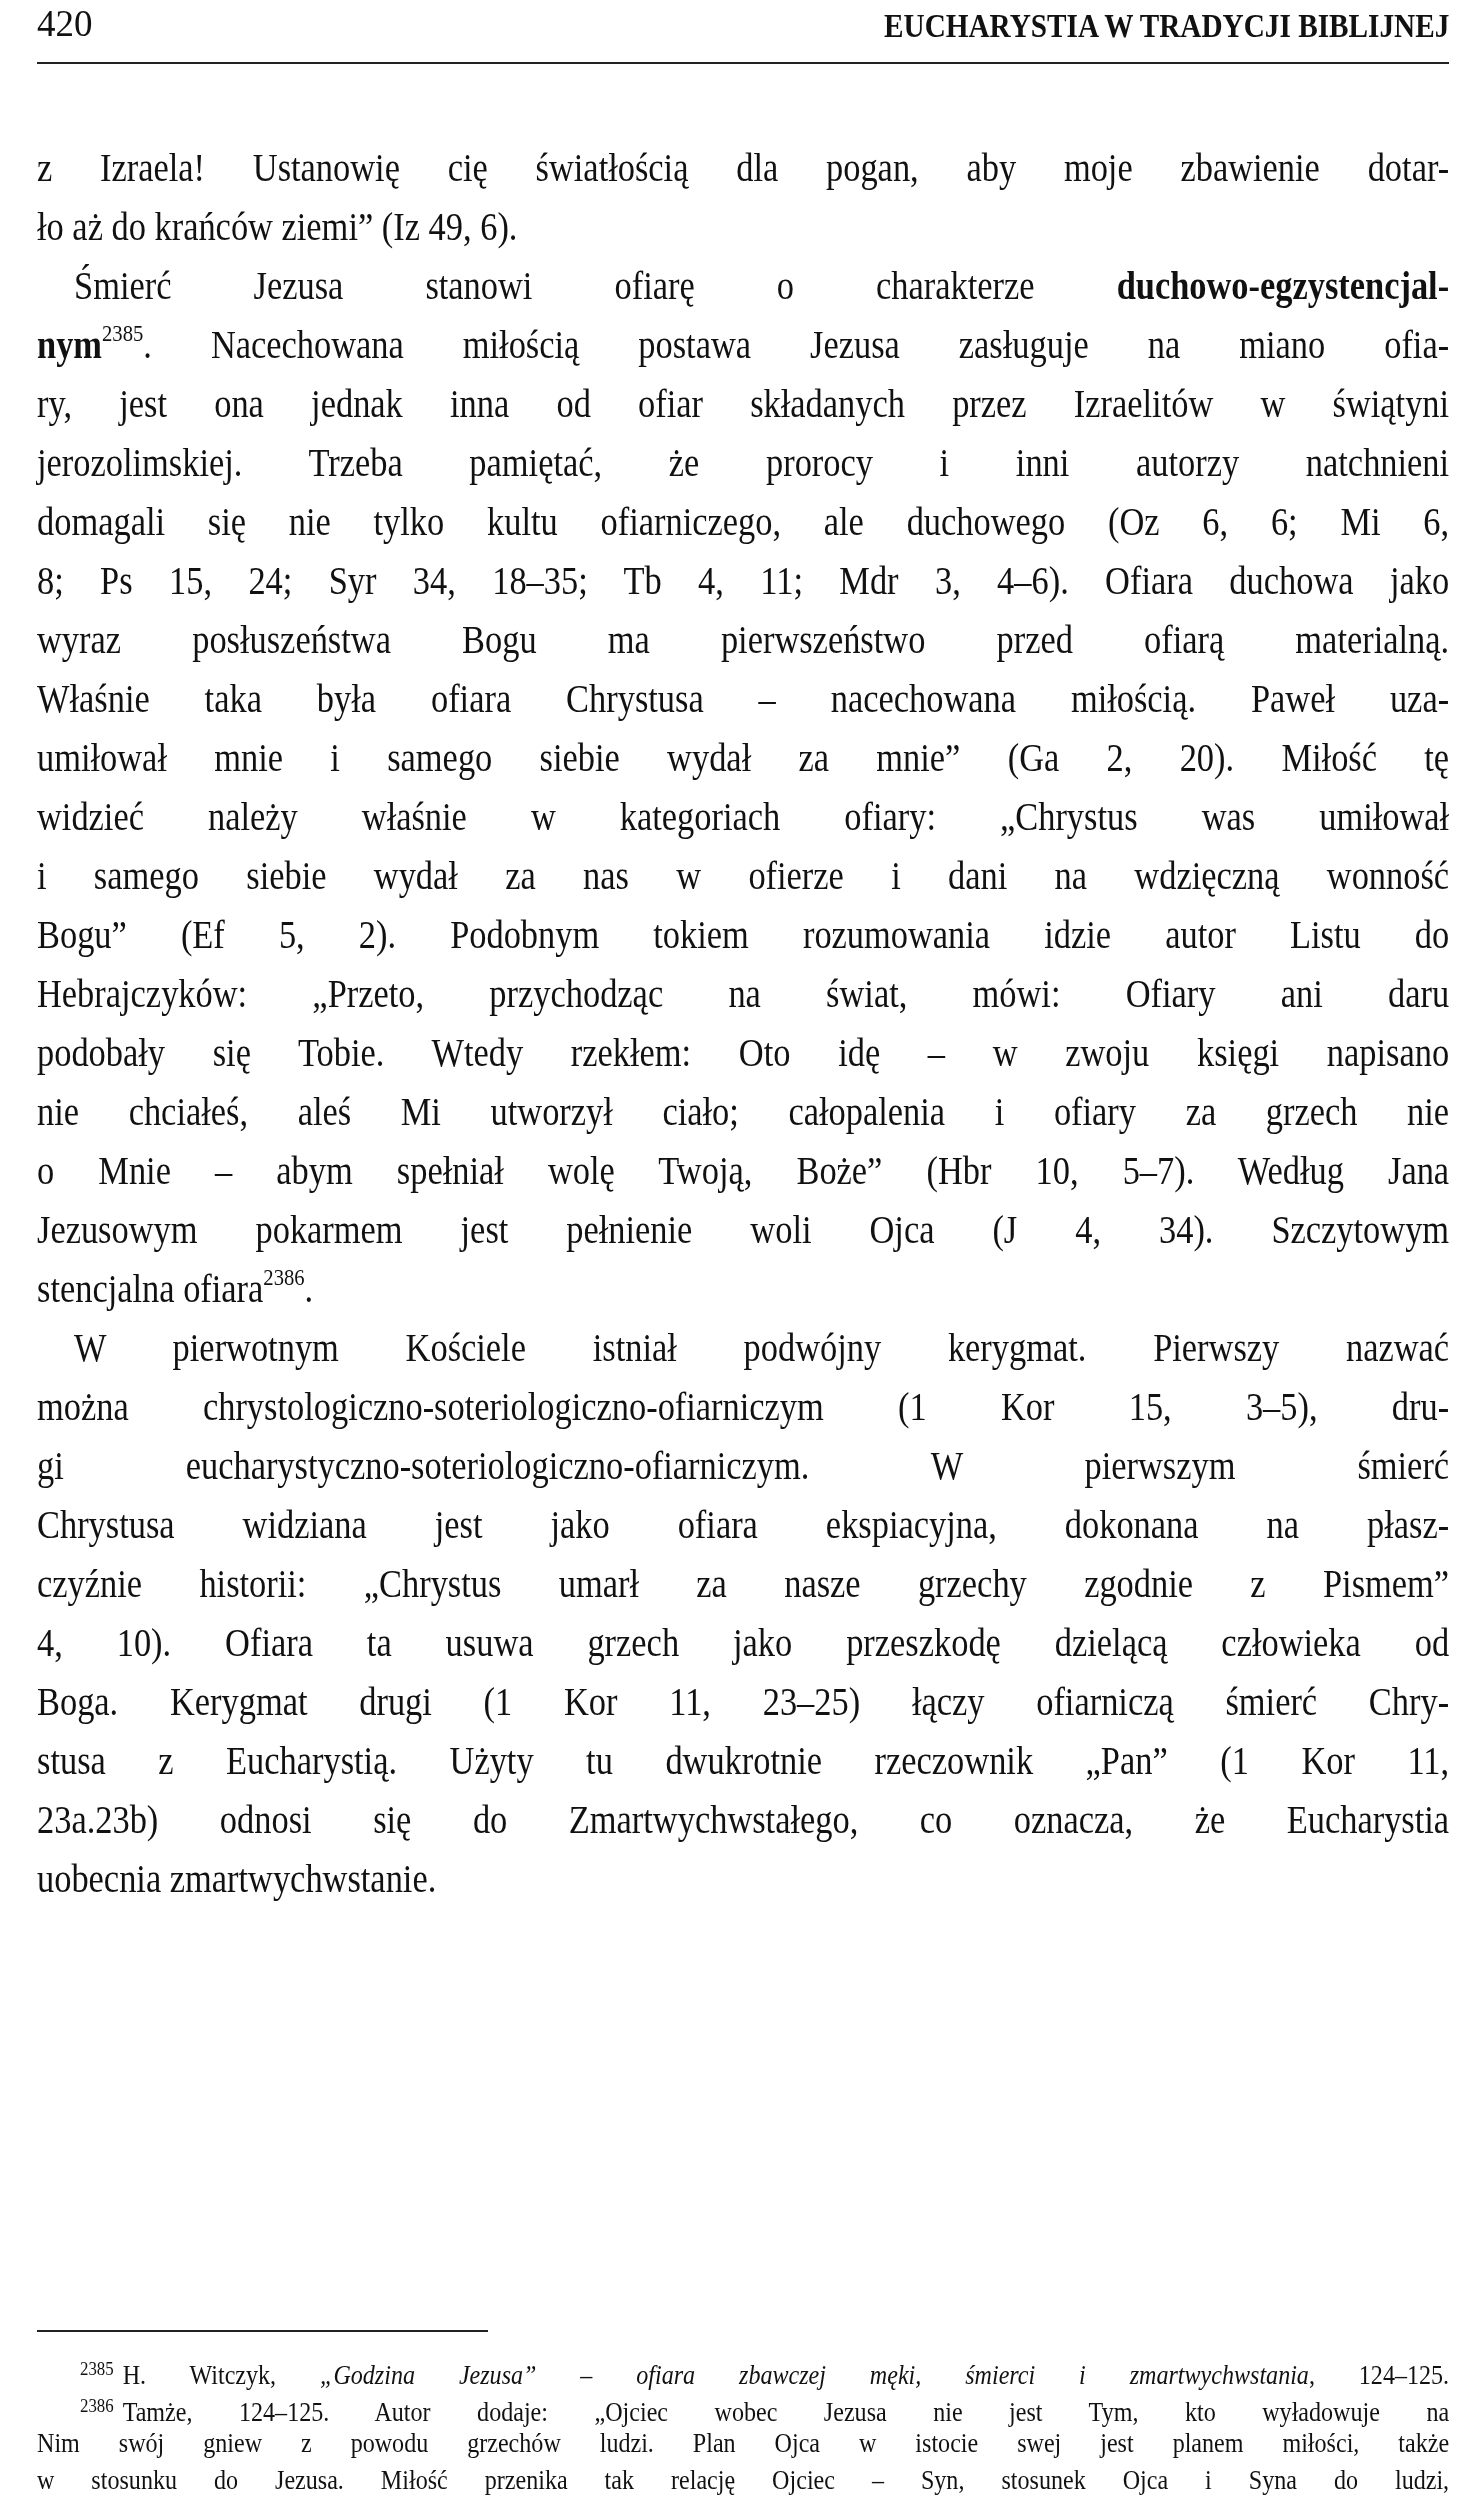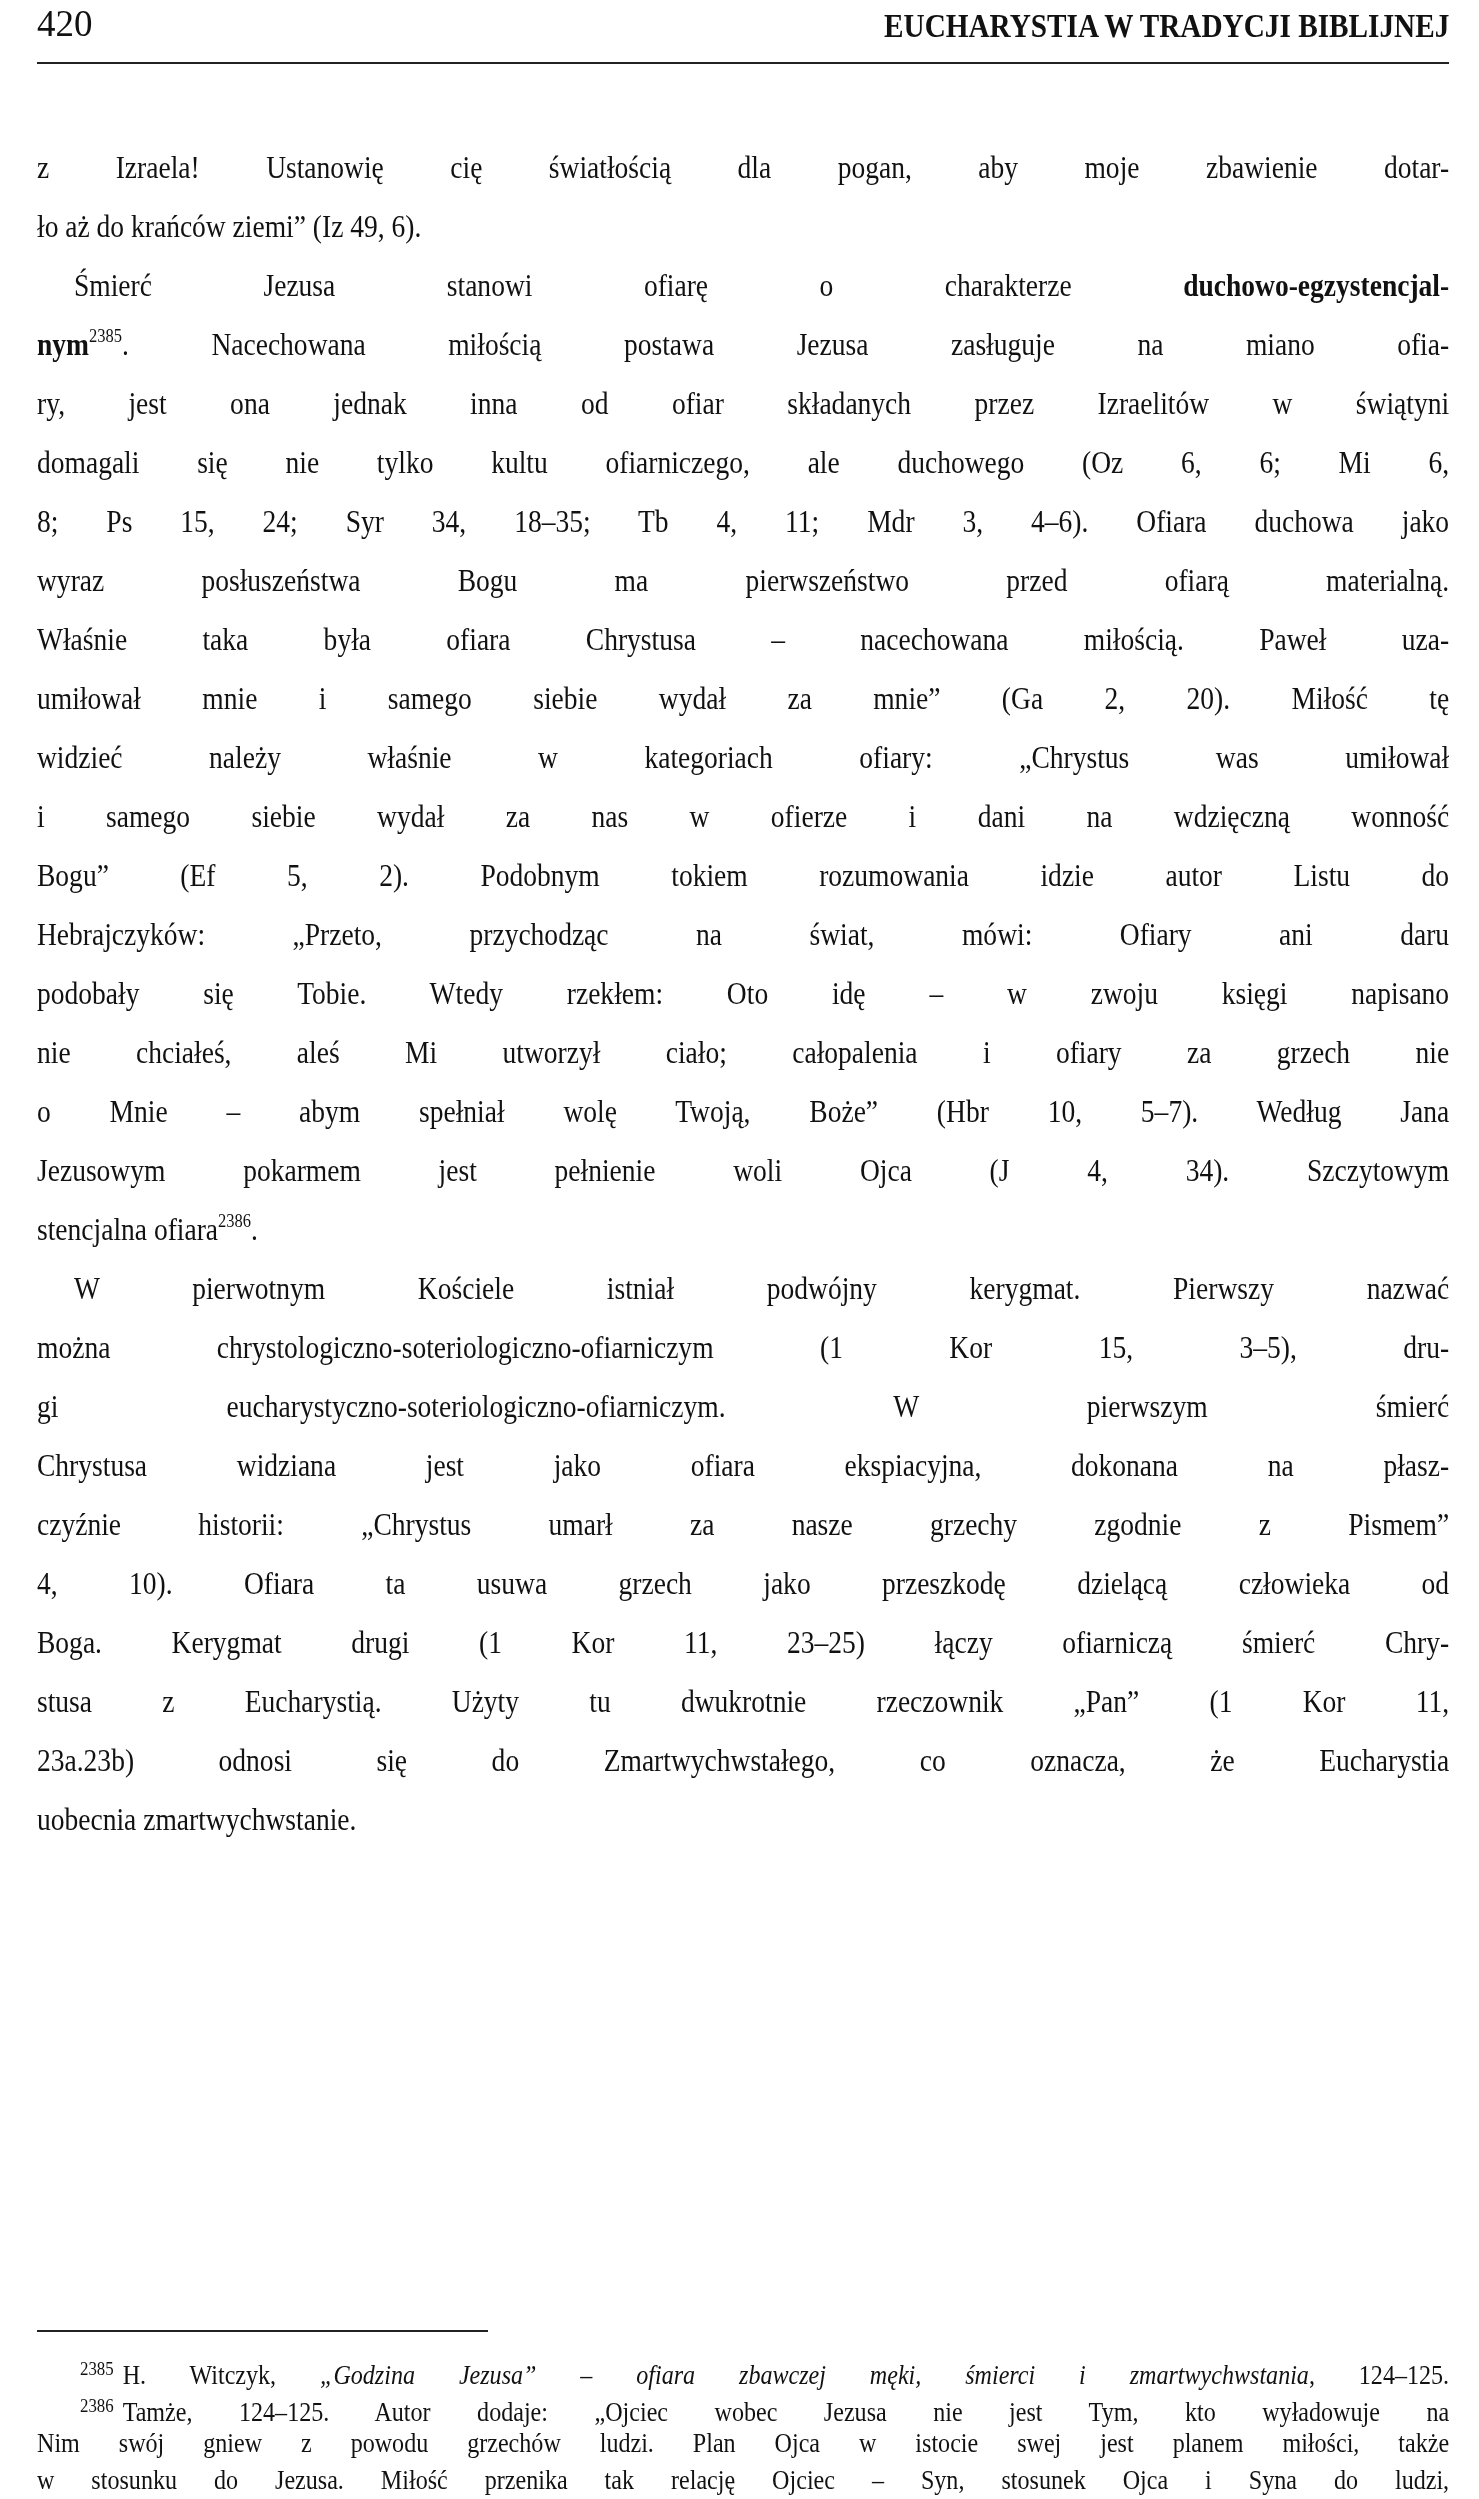--- a/index.html
+++ b/index.html
@@ -1,21 +1,21 @@
 <!DOCTYPE html>
 <html style="font-size:12px"><head>
 <meta charset="utf-8">
 <style>
   html, body { margin:0; padding:0; background:#ffffff; }
   body { width:1479px; height:2500px; position:relative; overflow:hidden; color:#111; font-family:"Liberation Serif", "DejaVu Serif", serif; }
   .hdr-num { position:absolute; left:37px; top:1.5px; font-size:37px; line-height:44px; }
   .hdr-title { position:absolute; right:30px; top:4.4px; font-size:34px; font-weight:bold; line-height:44px; letter-spacing:0px; transform:scaleX(0.86); transform-origin:right center; }
   .hdr-rule { position:absolute; left:37px; right:30px; top:62px; height:2.2px; background:#222; }
   .body { position:absolute; left:37px; top:138px; width:1413px; }
-  .ln { height:59px; line-height:59px; font-size:32px; white-space:nowrap; overflow:visible; position:relative; }
+  .ln { height:59px; line-height:59px; font-size:40px; white-space:nowrap; overflow:visible; position:relative; }
   .ln span.t { display:inline-block; width:1642px; transform:scaleX(0.86); transform-origin:left center; text-align:justify; text-align-last:justify; }
   .ln.indent span.t { margin-left:37px; width:1599px; }
   .ln.last span.t { text-align-last:left; }
   b { font-weight:bold; }
   sup { font-size:0.6em; vertical-align:0.7em; line-height:0; }
   .fn-rule { position:absolute; left:37px; top:2330px; width:451px; height:2.2px; background:#222; }
   .fn { position:absolute; left:37px; top:2350px; width:1413px; }
   .fl { height:37px; line-height:37px; font-size:28px; white-space:nowrap; }
   .fl span.t { display:inline-block; width:1642px; transform:scaleX(0.86); transform-origin:left center; text-align:justify; text-align-last:justify; }
   .fl.indent span.t { margin-left:43px; width:1592px; }
@@ -29,20 +29,21 @@
 <div class="hdr-num">420</div>
 <div class="hdr-title">EUCHARYSTIA W TRADYCJI BIBLIJNEJ</div>
 <div class="hdr-rule"></div>
 
 <div class="body" id="body">
     <div class="ln"><span class="t"><span>z Izraela! Ustanowię cię światłością dla pogan, aby moje zbawienie dotar-</span></span></div>
     <div class="ln last"><span class="t"><span>ło aż do krańców ziemi” (Iz 49, 6).</span></span></div>
     <div class="ln indent"><span class="t"><span>Śmierć Jezusa stanowi ofiarę o charakterze </span><b>duchowo-egzystencjal-</b></span></div>
     <div class="ln"><span class="t"><b>nym</b><sup>2385</sup><span>. Nacechowana miłością postawa Jezusa zasługuje na miano ofia-</span></span></div>
     <div class="ln"><span class="t"><span>ry, jest ona jednak inna od ofiar składanych przez Izraelitów w świątyni</span></span></div>
+    <div class="ln"><span class="t"><span>jerozolimskiej. Trzeba pamiętać, że prorocy i inni autorzy natchnieni</span></span></div>
     <div class="ln"><span class="t"><span>domagali się nie tylko kultu ofiarniczego, ale duchowego (Oz 6, 6; Mi 6,</span></span></div>
     <div class="ln"><span class="t"><span>8; Ps 15, 24; Syr 34, 18–35; Tb 4, 11; Mdr 3, 4–6). Ofiara duchowa jako</span></span></div>
     <div class="ln"><span class="t"><span>wyraz posłuszeństwa Bogu ma pierwszeństwo przed ofiarą materialną.</span></span></div>
     <div class="ln"><span class="t"><span>Właśnie taka była ofiara Chrystusa – nacechowana miłością. Paweł uza-</span></span></div>
     <div class="ln"><span class="t"><span>umiłował mnie i samego siebie wydał za mnie” (Ga 2, 20). Miłość tę</span></span></div>
     <div class="ln"><span class="t"><span>widzieć należy właśnie w kategoriach ofiary: „Chrystus was umiłował</span></span></div>
     <div class="ln"><span class="t"><span>i samego siebie wydał za nas w ofierze i dani na wdzięczną wonność</span></span></div>
     <div class="ln"><span class="t"><span>Bogu” (Ef 5, 2). Podobnym tokiem rozumowania idzie autor Listu do</span></span></div>
     <div class="ln"><span class="t"><span>Hebrajczyków: „Przeto, przychodząc na świat, mówi: Ofiary ani daru</span></span></div>
     <div class="ln"><span class="t"><span>podobały się Tobie. Wtedy rzekłem: Oto idę – w zwoju księgi napisano</span></span></div>

